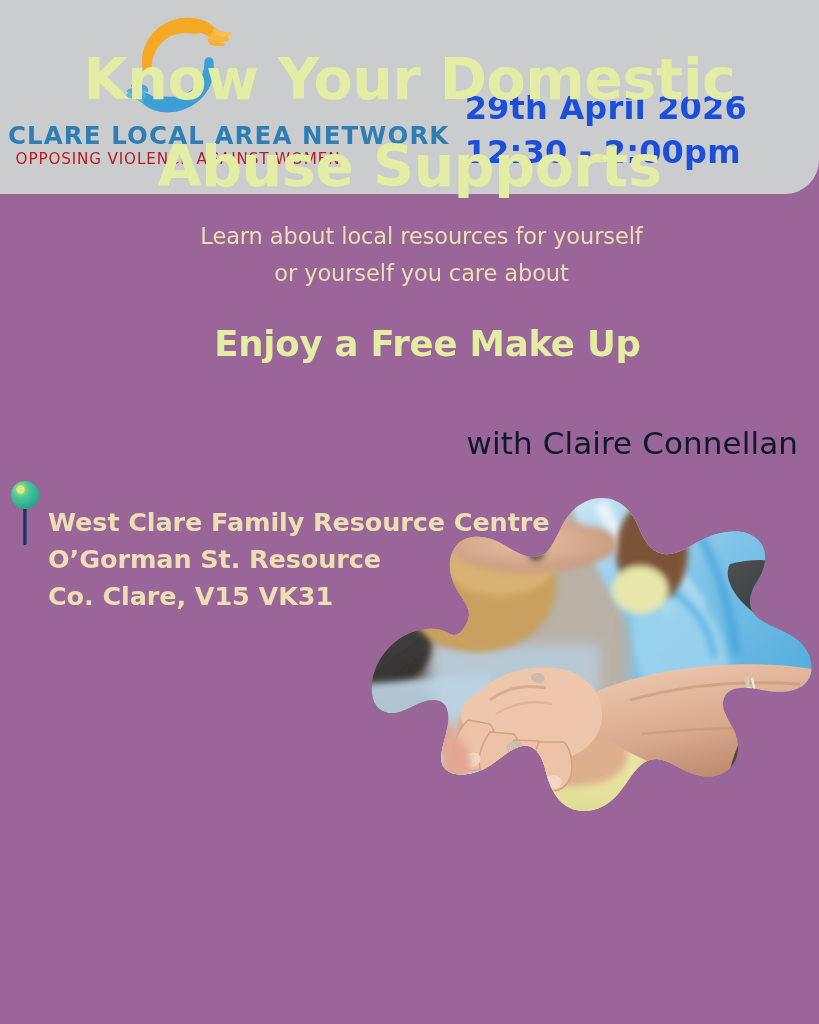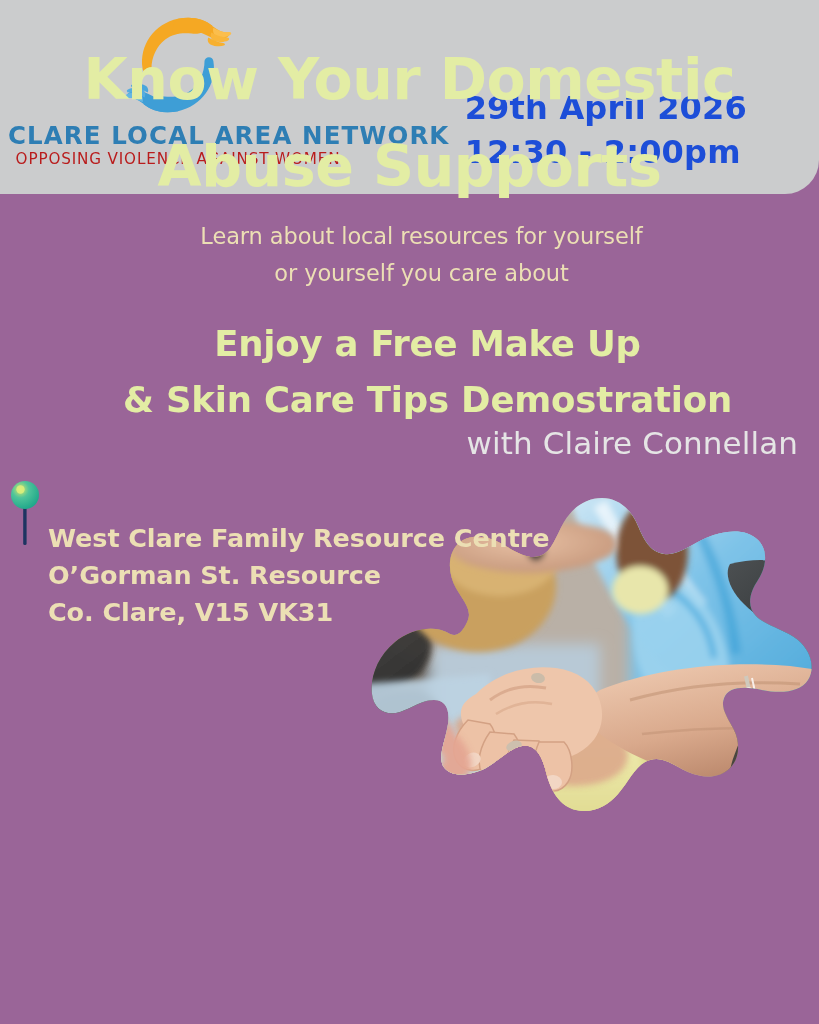--- a/index.html
+++ b/index.html
@@ -127,33 +127,33 @@
     line-height: 1.58;
     letter-spacing: -0.2px;
     z-index: 6;
   }
   .offer div { white-space: nowrap; padding-left: 36px; }
 
   .presenter {
     position: absolute;
     right: 21px;
     top: 425px;
-    color: #e5e5e5;
+    color: #0f172a;
     font-weight: normal;
     font-size: 31px;
     letter-spacing: 0.1px;
     white-space: nowrap;
     z-index: 6;
   }
 
   
   .address-block {
     position: absolute;
     left: 48px;
-    top: 520px;
+    top: 504px;
     z-index: 8;
   }
   .address-block div {
     color: #ecdfb4;
     font-weight: bold;
     font-size: 25.5px;
     line-height: 1.46;
     white-space: nowrap;
     letter-spacing: -0.1px;
   }
@@ -353,21 +353,20 @@
     <div>Abuse Supports</div>
   </div>
 
   <div class="tagline">
     <div>Learn about local resources for yourself</div>
     <div>or yourself you care about</div>
   </div>
 
   <div class="offer">
     <div>Enjoy a Free Make Up</div>
-    <div>&amp; Skin Care Tips Demostration</div>
   </div>
 
   <div class="presenter">with Claire Connellan</div>
 
   <div class="pin-icon">
     <svg width="36" height="68" viewBox="0 0 36 68" xmlns="http://www.w3.org/2000/svg">
       <defs>
         <radialGradient id="pinBall" cx="34%" cy="30%" r="72%">
           <stop offset="0%" stop-color="#d6e86a"></stop>
           <stop offset="42%" stop-color="#4fc49a"></stop>

